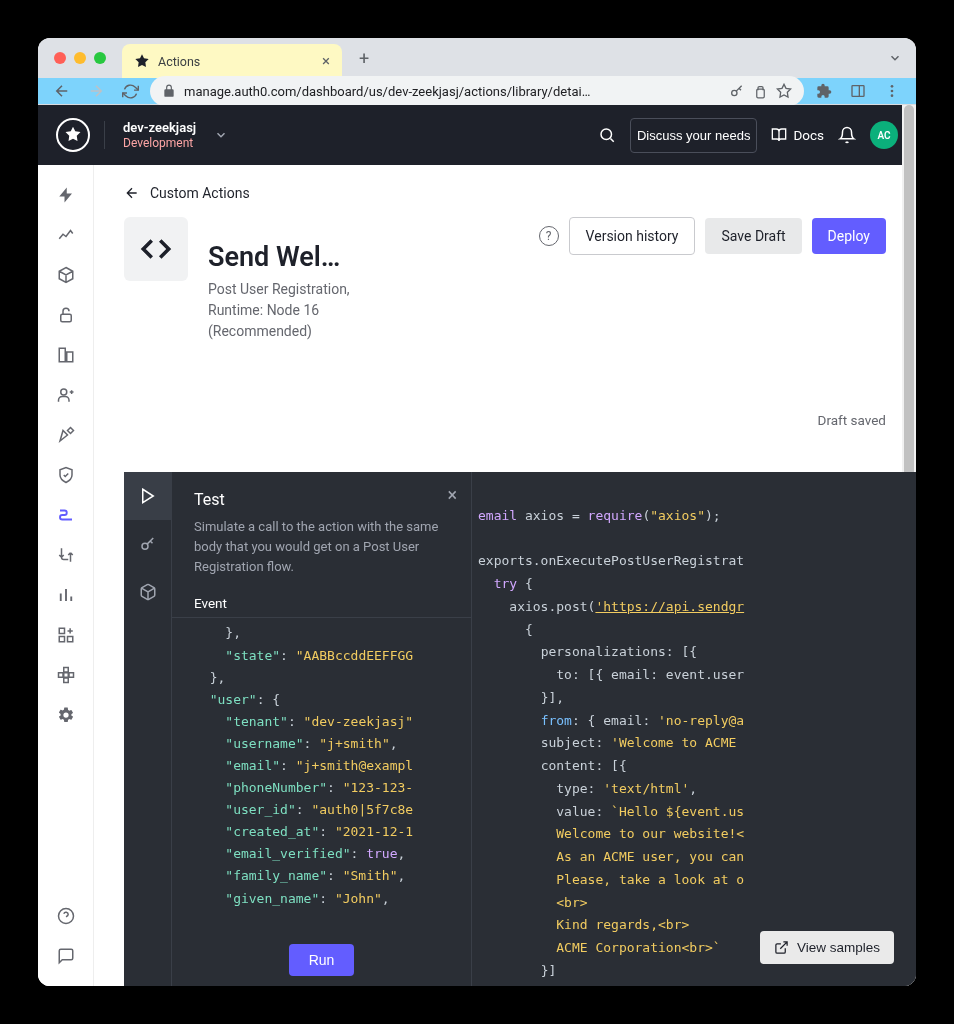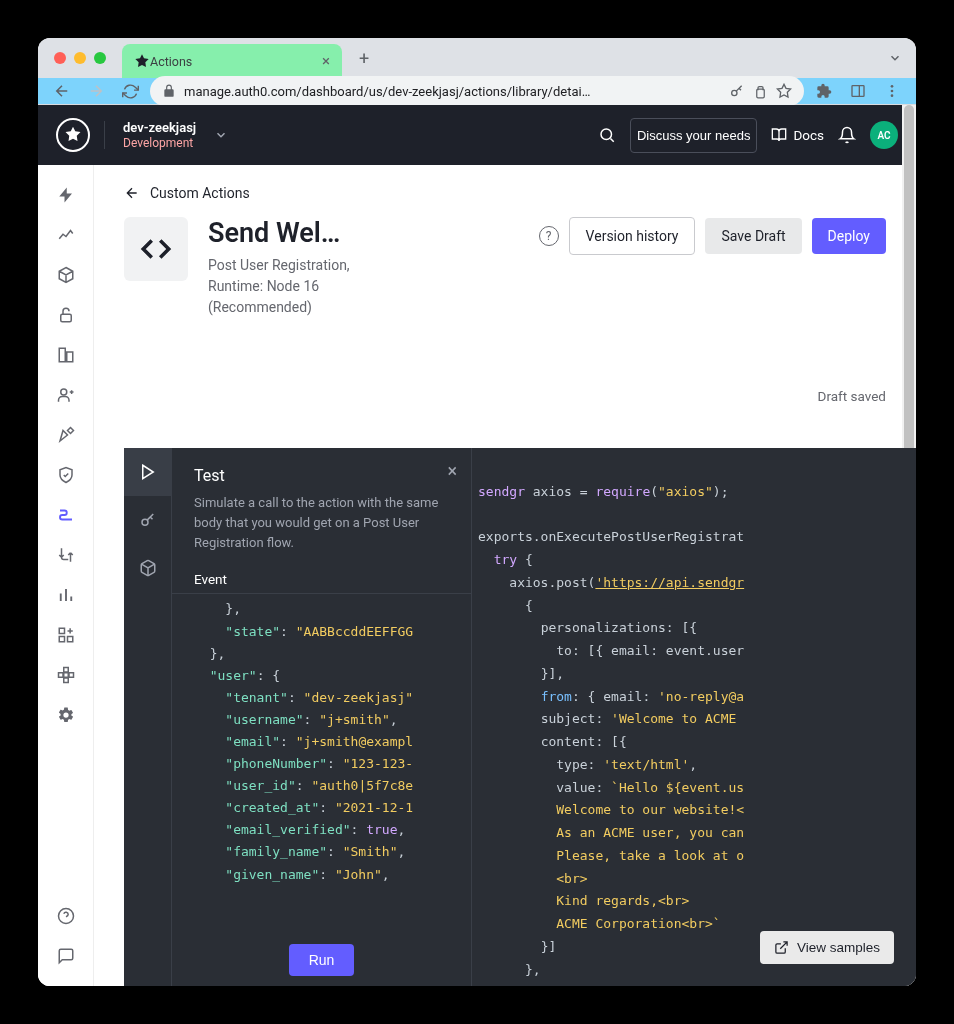--- a/index.html
+++ b/index.html
@@ -7,21 +7,21 @@
 .macos-window { position: absolute; top: 38px; left: 38px; width: 878px; height: 948px; background: #fff; border-radius: 12px; box-shadow: 0 20px 60px rgba(0,0,0,0.5); overflow: hidden; display: flex; flex-direction: column; }
 
 
 .browser-chrome { background: #dee1e6; }
 .tab-strip { height: 40px; display: flex; align-items: flex-end; padding-left: 12px; }
 .traffic-lights { display: flex; gap: 8px; align-items: center; padding: 0 8px 0 4px; align-self: center; }
 .tl { width: 12px; height: 12px; border-radius: 50%; }
 .tl-red { background: #ff5f57; }
 .tl-yellow { background: #febc2e; }
 .tl-green { background: #28c840; }
-.tab { background: #86efac; height: 34px; border-radius: 8px 8px 0 0; display: flex; align-items: center; padding: 0 12px; gap: 0; min-width: 220px; margin-left: 8px; font-size: 12.5px; color: #3c4043; }
+.tab { background: #fef9c3; height: 34px; border-radius: 8px 8px 0 0; display: flex; align-items: center; padding: 0 12px; gap: 8px; min-width: 220px; margin-left: 8px; font-size: 12.5px; color: #3c4043; }
 .tab-close { color: #5f6368; font-size: 15px; cursor: pointer; margin-left: auto; }
 .new-tab { width: 28px; height: 28px; display: flex; align-items: center; justify-content: center; color: #5f6368; font-size: 18px; margin-left: 8px; align-self: center; cursor: pointer; }
 .chrome-chevron { margin-left: auto; margin-right: 14px; align-self: center; color: #5f6368; cursor:pointer; }
 .toolbar { background: #7dd3fc; height: 27px; display: flex; align-items: center; padding: 0 10px; gap: 6px; border-bottom: 1px solid #dadce0; }
 .tb-btn { width: 28px; height: 28px; display: flex; align-items: center; justify-content: center; color: #5f6368; border-radius: 50%; cursor: pointer; }
 .tb-btn.disabled { color: #bdc1c6; }
 .address { flex: 1; background: #f1f3f4; border-radius: 16px; height: 30px; display: flex; align-items: center; padding: 0 12px; gap: 8px; font-size: 13px; color: #5f6368; overflow: hidden; }
 .address .url { flex: 1; white-space: nowrap; overflow: hidden; text-overflow: ellipsis; color: #202124; }
 
 
@@ -42,21 +42,21 @@
 .sidebar { width: 56px; background: #fff; border-right: 1px solid #eee; display: flex; flex-direction: column; align-items: center; padding-top: 12px; gap: 4px; }
 .side-item { width: 36px; height: 36px; display: flex; align-items: center; justify-content: center; color: #65676e; border-radius: 4px; cursor: pointer; }
 .side-item.active { color: #635dff; }
 .side-bottom { margin-top: auto; padding-bottom: 12px; display:flex; flex-direction:column; gap:4px; align-items:center;}
 
 .main { flex: 1; display: flex; flex-direction: column; overflow: hidden; padding: 0; position:relative;gap:44px; }
 .page-head { padding: 20px 30px 16px 30px; }
 .breadcrumb { display: flex; align-items: center; gap: 10px; color: #1e212a; font-size: 14px; cursor: pointer; margin-bottom: 16px; }
 .title-row { display: flex; align-items: flex-start; gap: 20px; }
 .action-icon { width: 64px; height: 64px; background: #f1f2f3; border-radius: 6px; display: flex; align-items: center; justify-content: center; color: #1e212a; flex-shrink:0; }
-.title-block { flex: 1; min-width: 0; max-width: 170px; }
+.title-block { flex: 1; min-width: 0; max-width: 170px; margin-top: 24px; }
 .page-title { font-size: 27px; font-weight: 600; color: #1e212a; white-space: nowrap; overflow: hidden; text-overflow: ellipsis; }
 .page-sub { font-size: 14px; color: #65676e; margin-top: 6px; line-height: 1.5; }
 .actions { display: flex; align-items: center; gap: 10px; margin-left: auto; }
 .help-icon { width: 20px; height: 20px; border: 1.5px solid #65676e; border-radius: 50%; display: flex; align-items: center; justify-content: center; font-size: 12px; color: #65676e; cursor: pointer; }
 .btn { padding: 10px 16px; border-radius: 4px; font-size: 14px; cursor: pointer; border: none; font-family: inherit; }
 .btn-outline { background: #fff; border: 1px solid #c9cace; color: #1e212a; }
 .btn-gray { background: #e8e9ea; color: #1e212a; }
 .btn-primary { background: #635dff; color: #fff; }
 .status-row { text-align: right; padding-right: 30px; color: #65676e; font-size: 13.5px; margin-top: 10px; }
 
@@ -383,21 +383,21 @@
     <span class="j-key">"email_verified"</span><span class="j-punc">: </span><span class="j-bool">true</span><span class="j-punc">,</span>
     <span class="j-key">"family_name"</span><span class="j-punc">: </span><span class="j-str">"<span>Smith</span>"</span><span class="j-punc">,</span>
     <span class="j-key">"given_name"</span><span class="j-punc">: </span><span class="j-str">"<span>John</span>"</span><span class="j-punc">,</span></div>
             <div class="run-row">
                 <button class="btn-run">Run</button>
               </div>
           </div>
 
           <div class="code-panel">
             <div class="code">
-<span class="c-purple">sendgr</span><span> axios = </span><span class="c-func">require</span><span>(</span><span class="c-str">"axios"</span><span>);</span>
+<span class="c-purple">email</span><span> axios = </span><span class="c-func">require</span><span>(</span><span class="c-str">"axios"</span><span>);</span>
 
 <span>exports.onExecutePostUserRegistrat</span>
   <span class="c-purple">try</span><span> {</span>
     <span>axios.post(</span><span class="c-link">'https://api.sendgr</span>
       <span>{</span>
         <span>personalizations: [{</span>
         <span>  to: [{ email: event.user</span>
         <span>}],</span>
         <span class="c-blue">from</span><span>: { email: </span><span class="c-str">'no-reply@a</span>
         <span>subject: </span><span class="c-str">'Welcome to ACME </span>

